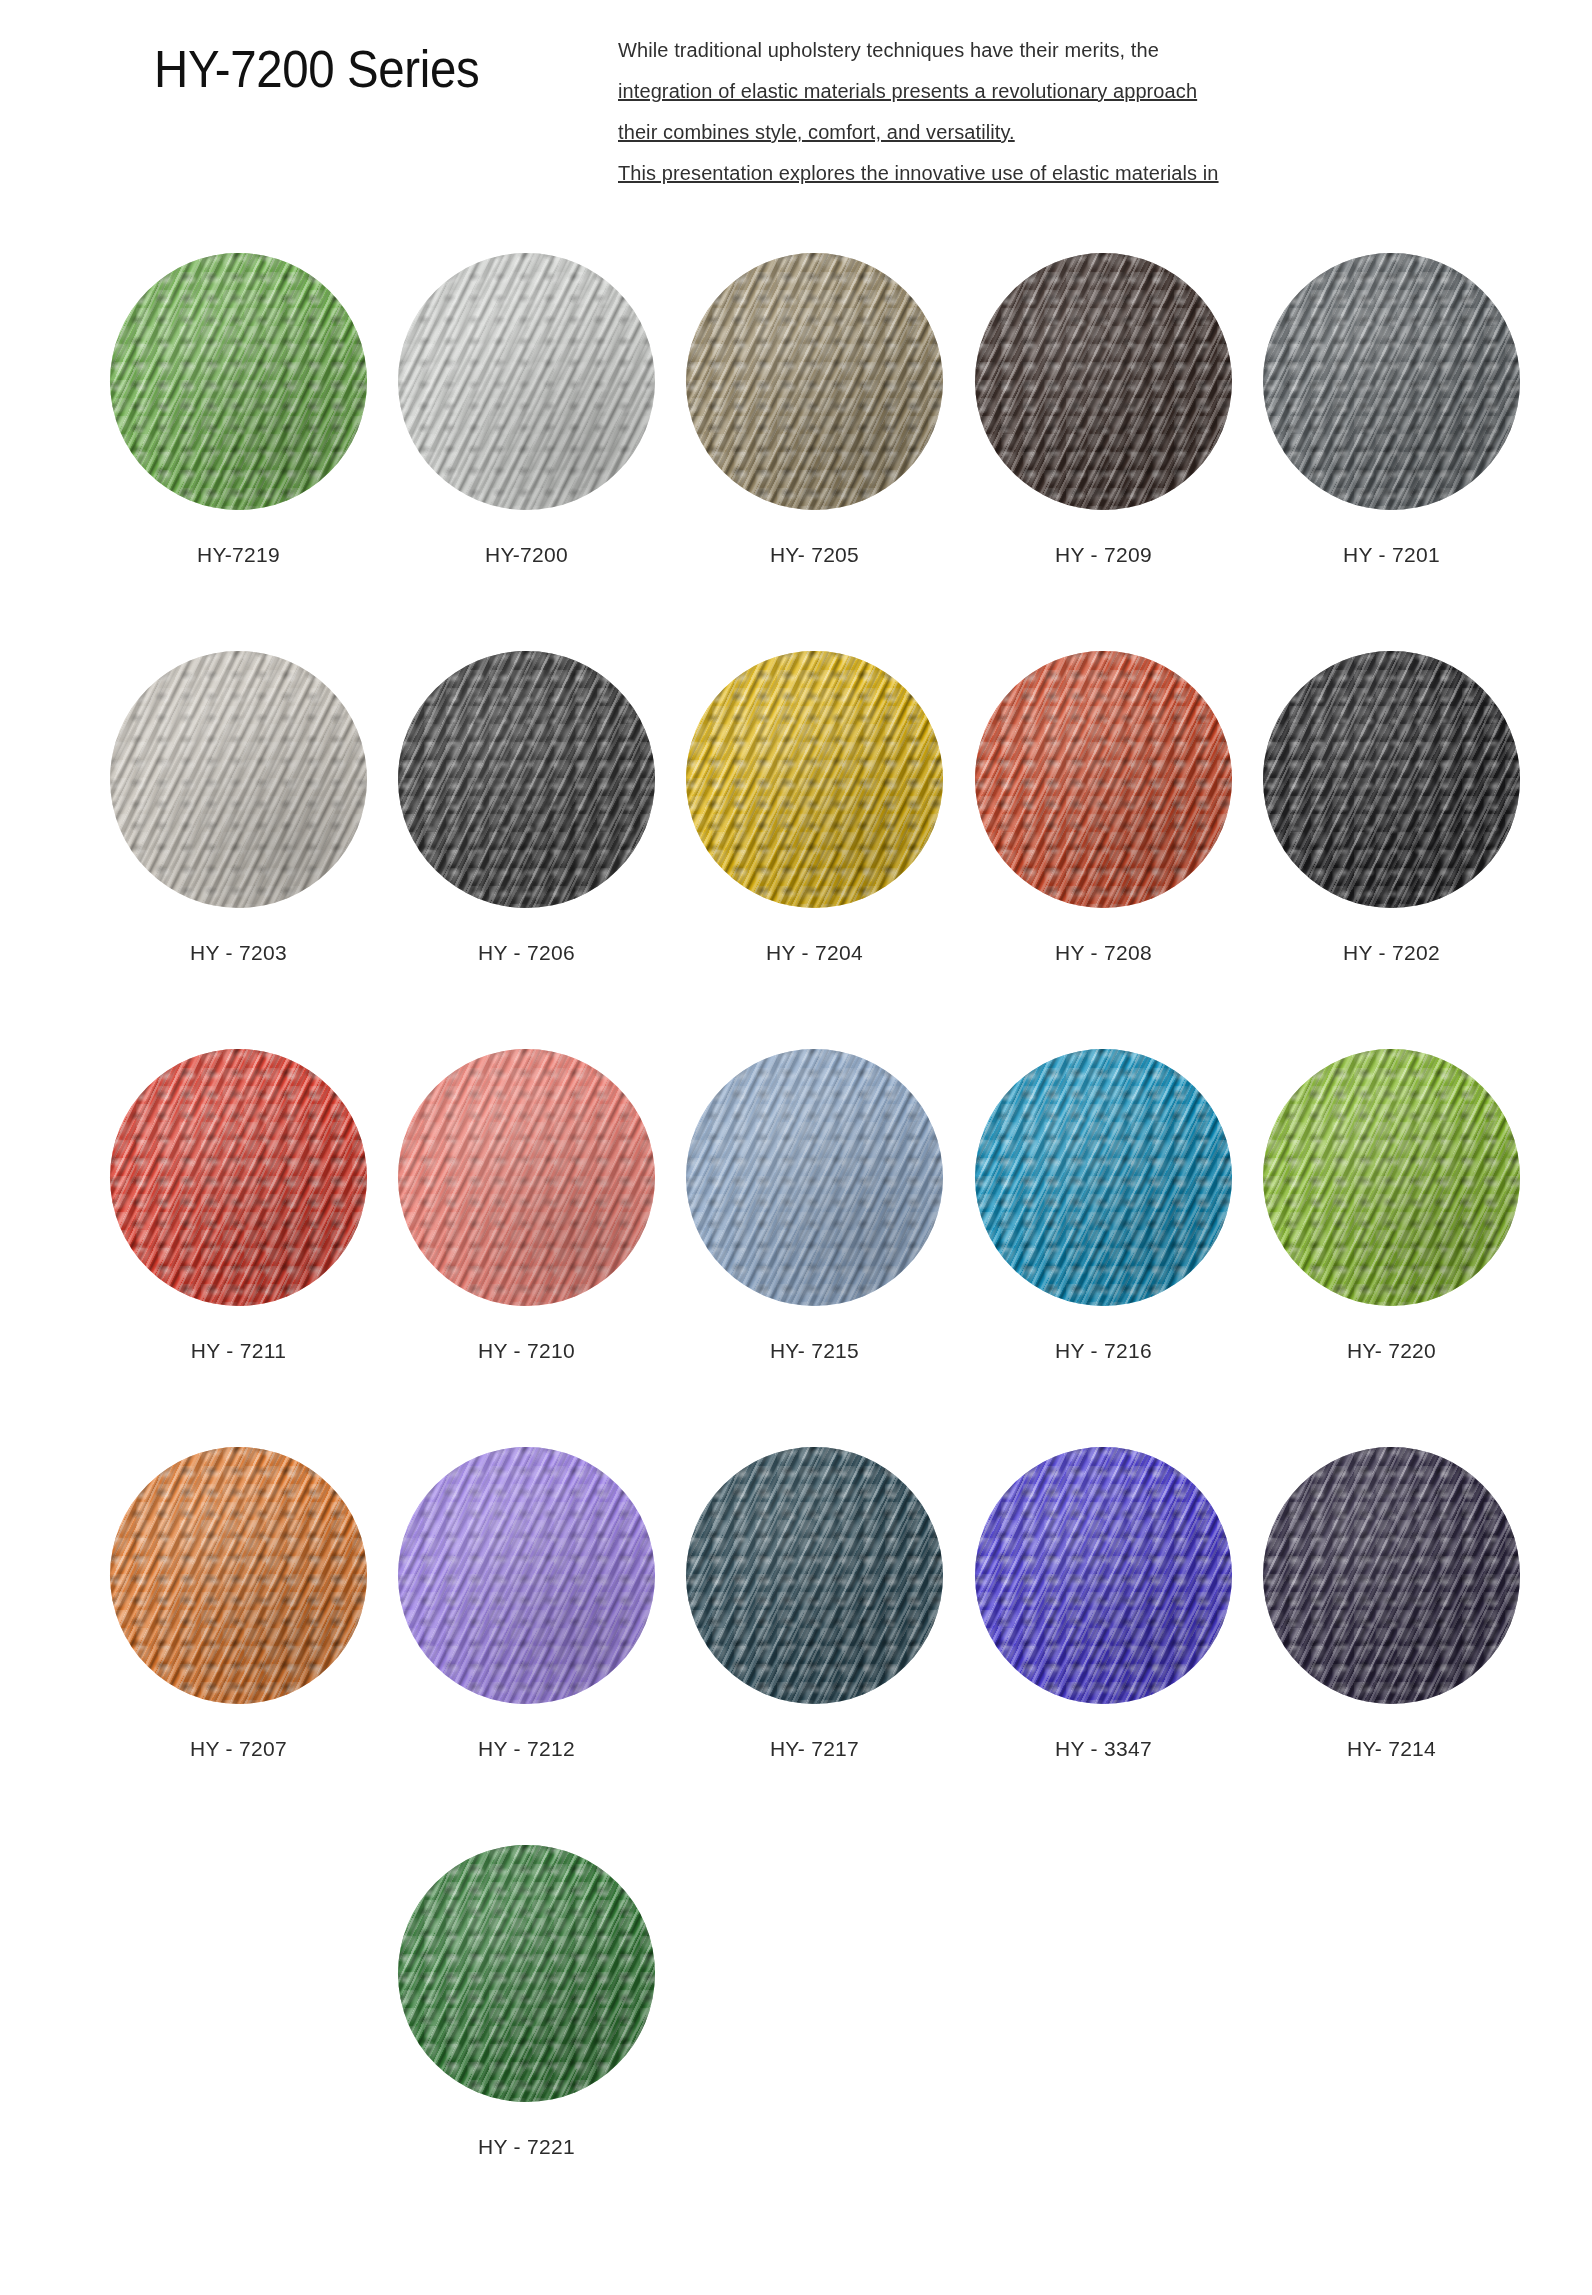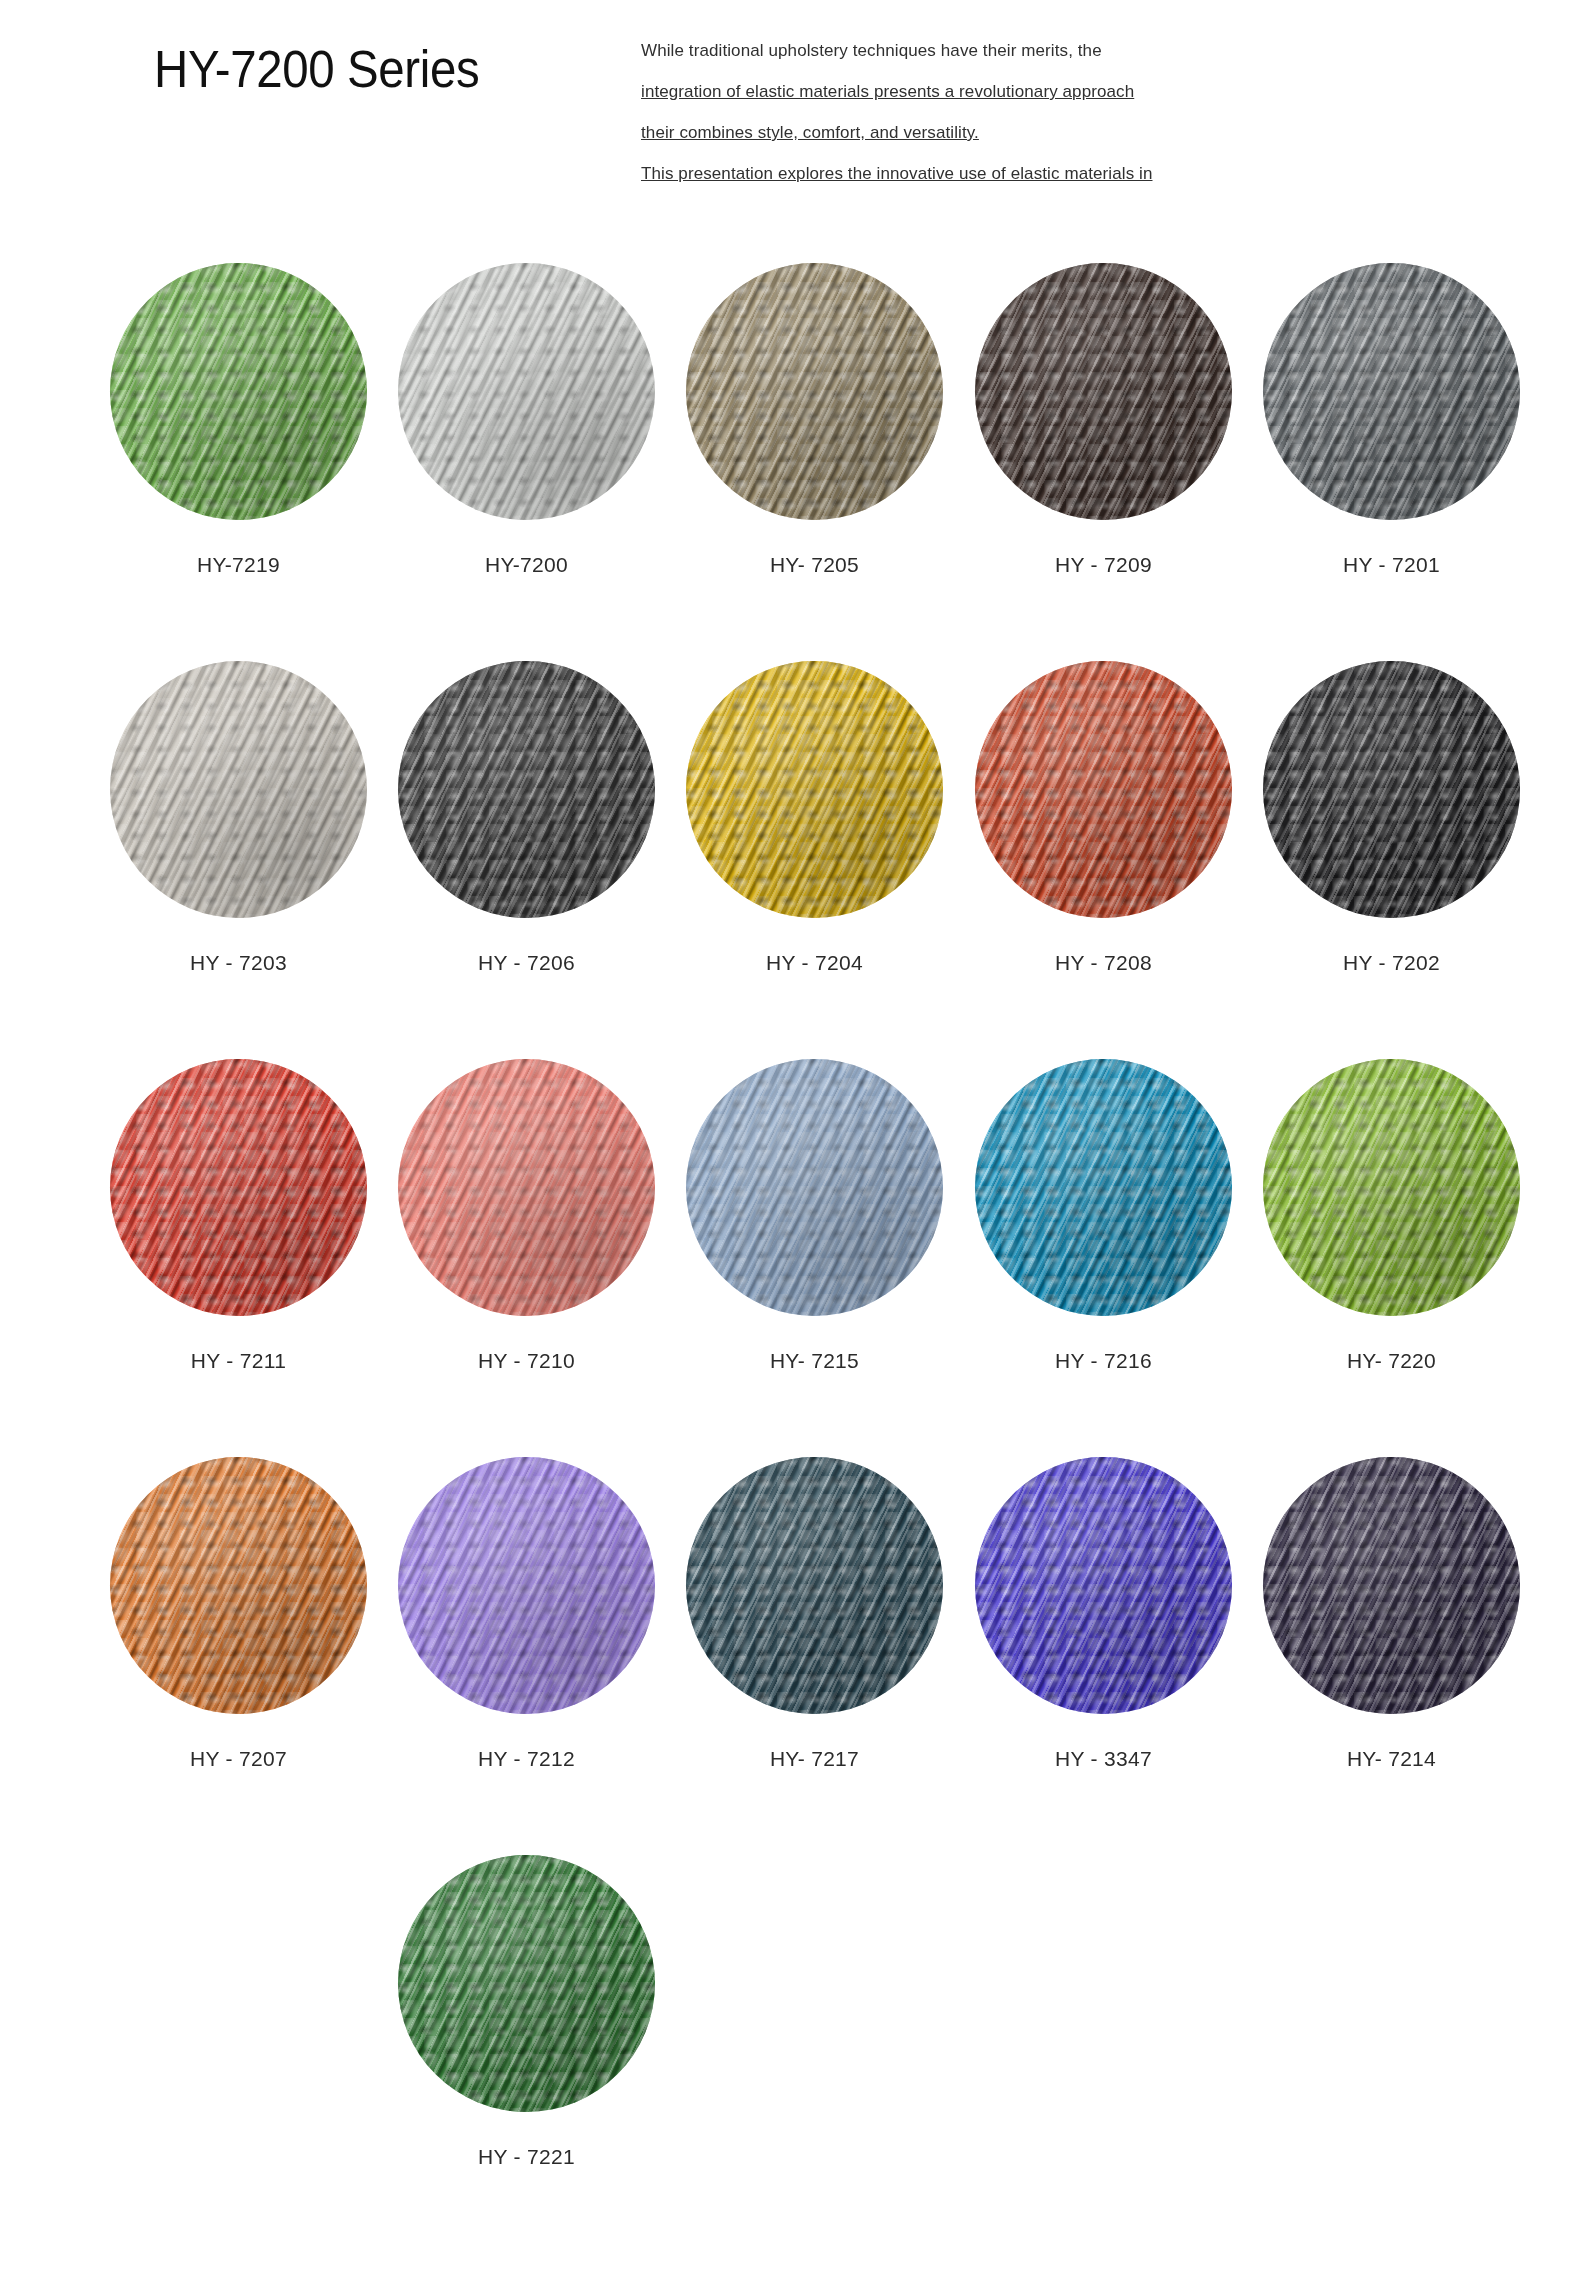--- a/index.html
+++ b/index.html
@@ -42,43 +42,43 @@
     font-weight: 400;
     letter-spacing: -0.4px;
     color: #111111;
     white-space: nowrap;
     transform: scaleX(0.93);
     transform-origin: left top;
   }
 
   .intro {
     position: absolute;
-    left: 641px;
+    left: 618px;
     top: 33px;
     width: 921px;
     font-family: "Liberation Sans", sans-serif;
-    font-size: 17px;
+    font-size: 20px;
     font-weight: 300;
     line-height: 35px;
     color: #303030;
     letter-spacing: 0.1px;
   }
   .intro p {
     margin: 0;
   }
   .intro p + p {
     margin-top: 6px;
     text-decoration: underline;
   }
 
   
   .grid {
     position: absolute;
     left: 0;
-    top: 263px;
+    top: 253px;
     width: 1438px;
   }
 
   .row {
     position: relative;
     height: 398px;
   }
 
   .cell {
     position: absolute;

